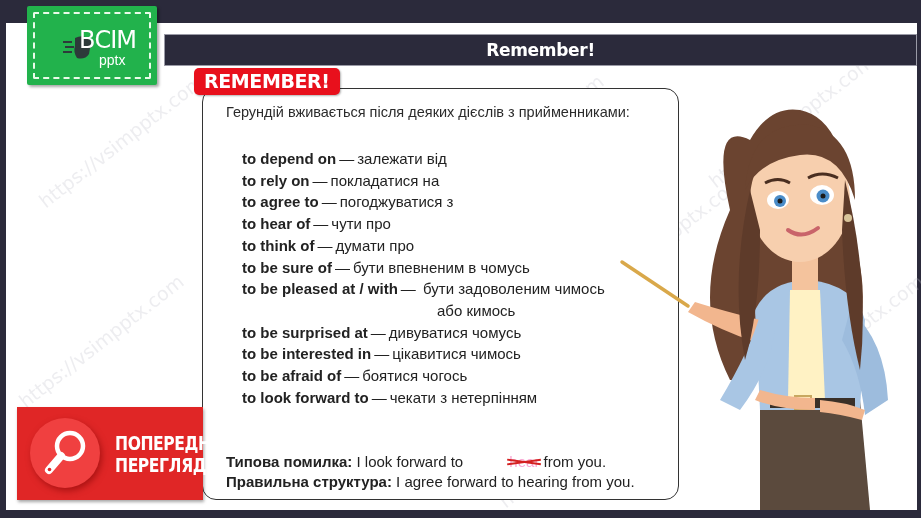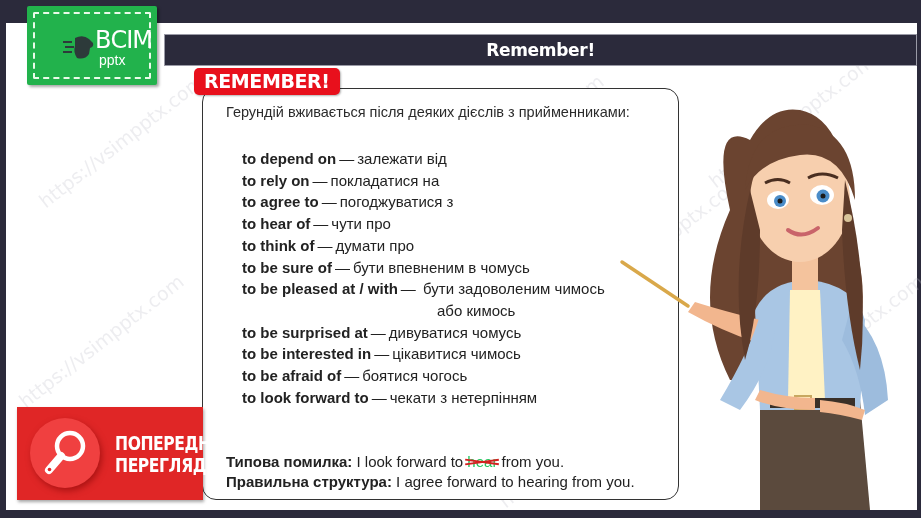--- a/index.html
+++ b/index.html
@@ -25,21 +25,21 @@
   .logo {
     position: absolute; left: 27px; top: 6px; width: 130px; height: 79px;
     background: #22b24c; border-radius: 2px;
     box-shadow: 2px 2px 3px rgba(0,0,0,0.35);
   }
   .logo .dash {
     position: absolute; left: 6px; top: 6px; right: 6px; bottom: 6px;
     border: 2px dashed #e9fbe9; border-radius: 2px;
   }
   .logo .brand {
-    position: absolute; left: 68px; top: 22px; color: #ffffff;
+    position: absolute; left: 52px; top: 22px; color: #ffffff;
     font-family: "DejaVu Sans", sans-serif; font-size: 24px; line-height: 24px;
     letter-spacing: -1px;
   }
   .logo .brand-sub {
     position: absolute; left: 72px; top: 46px; color: #ffffff;
     font-family: Liberation Sans, sans-serif; font-size: 14px;
   }
   .logo .hand {
     position: absolute; left: 36px; top: 28px;
   }
@@ -64,21 +64,21 @@
     font-size: 15px; line-height: 21.7px; color: #222; white-space: nowrap;
   }
   .phrase-list .en { font-weight: bold; }
   .phrase-list .sep { margin: 0 3px; }
   .phrase-list .indent { padding-left: 195px; }
   .examples {
     position: absolute; left: 226px; top: 452px;
   }
   .examples div { font-size: 15px; line-height: 20px; color: #222; }
   .examples b { font-weight: bold; }
-  .wrong-word { position: relative; color: #22c55e; }
+  .wrong-word { position: relative; color: #f9a8d4; margin-left: 42px; }
   .wrong-word::after {
     content: ""; position: absolute; left: -2px; right: -2px; top: 8px;
     border-top: 2px solid #d42020; transform: rotate(-8deg);
   }
   .wrong-word::before {
     content: ""; position: absolute; left: -2px; right: -2px; top: 8px;
     border-top: 2px solid #d42020; transform: rotate(8deg);
   }
   .preview-badge {
     position: absolute; left: 17px; top: 407px; width: 186px; height: 93px;

